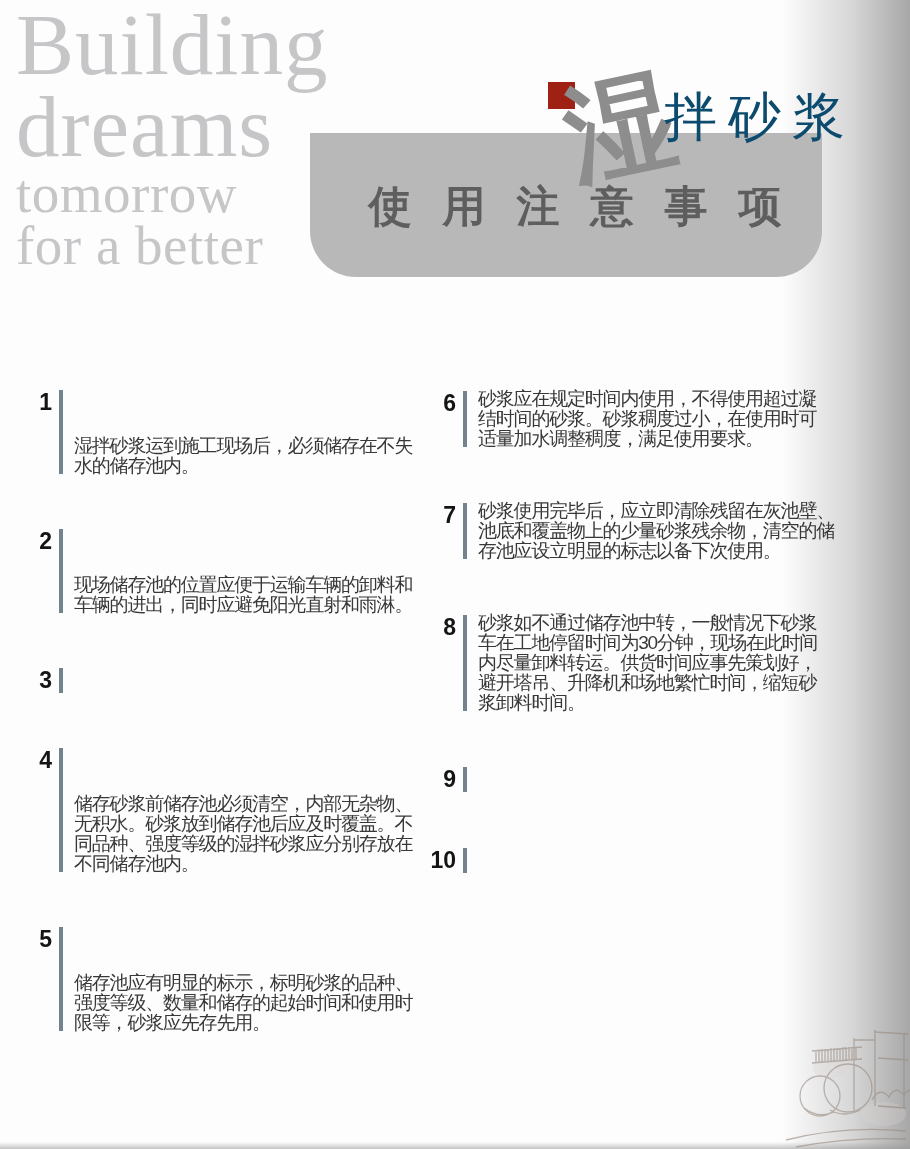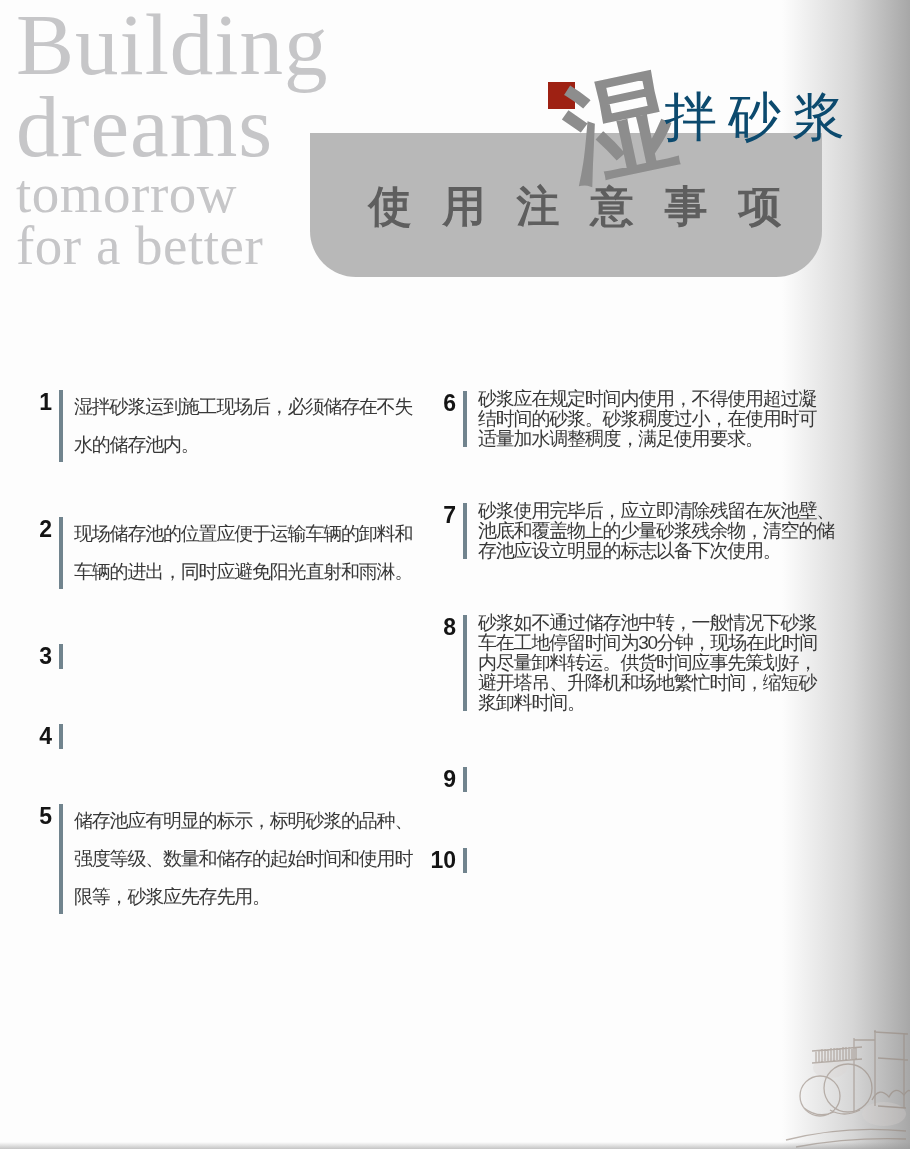--- a/index.html
+++ b/index.html
@@ -95,21 +95,21 @@
     flex:0 0 4px; width:4px;
     margin:2px 11px 2px 7px;
     background:#71848e;
   }
   .txt {
     font-size:19px;
     letter-spacing:-1.2px;
     color:#383838;
     white-space:pre-line;
   }
-  .col-left  .txt { line-height:38px; width:345px; }
+  .col-left  .txt { line-height:20px; width:345px;margin-top:48px; }
   .col-right .txt { line-height:20px; width:360px; }
 
   
   .sketch {
     position:absolute; left:778px; top:1018px;
     width:132px; height:131px;
     z-index:5;
     opacity:0.6;
   }
 </style>
@@ -150,20 +150,24 @@
   </div>
 
   <div class="item">
     <div class="num">3</div>
     <div class="bar"></div>
   </div>
 
   <div class="item">
     <div class="num">4</div>
     <div class="bar"></div>
+    <div class="txt">储存砂浆前储存池必须清空，内部无杂物、
+无积水。砂浆放到储存池后应及时覆盖。不
+同品种、强度等级的湿拌砂浆应分别存放在
+不同储存池内。</div>
   </div>
 
   <div class="item">
     <div class="num">5</div>
     <div class="bar"></div>
     <div class="txt">储存池应有明显的标示，标明砂浆的品种、
 强度等级、数量和储存的起始时间和使用时
 限等，砂浆应先存先用。</div>
   </div>
 </div>

